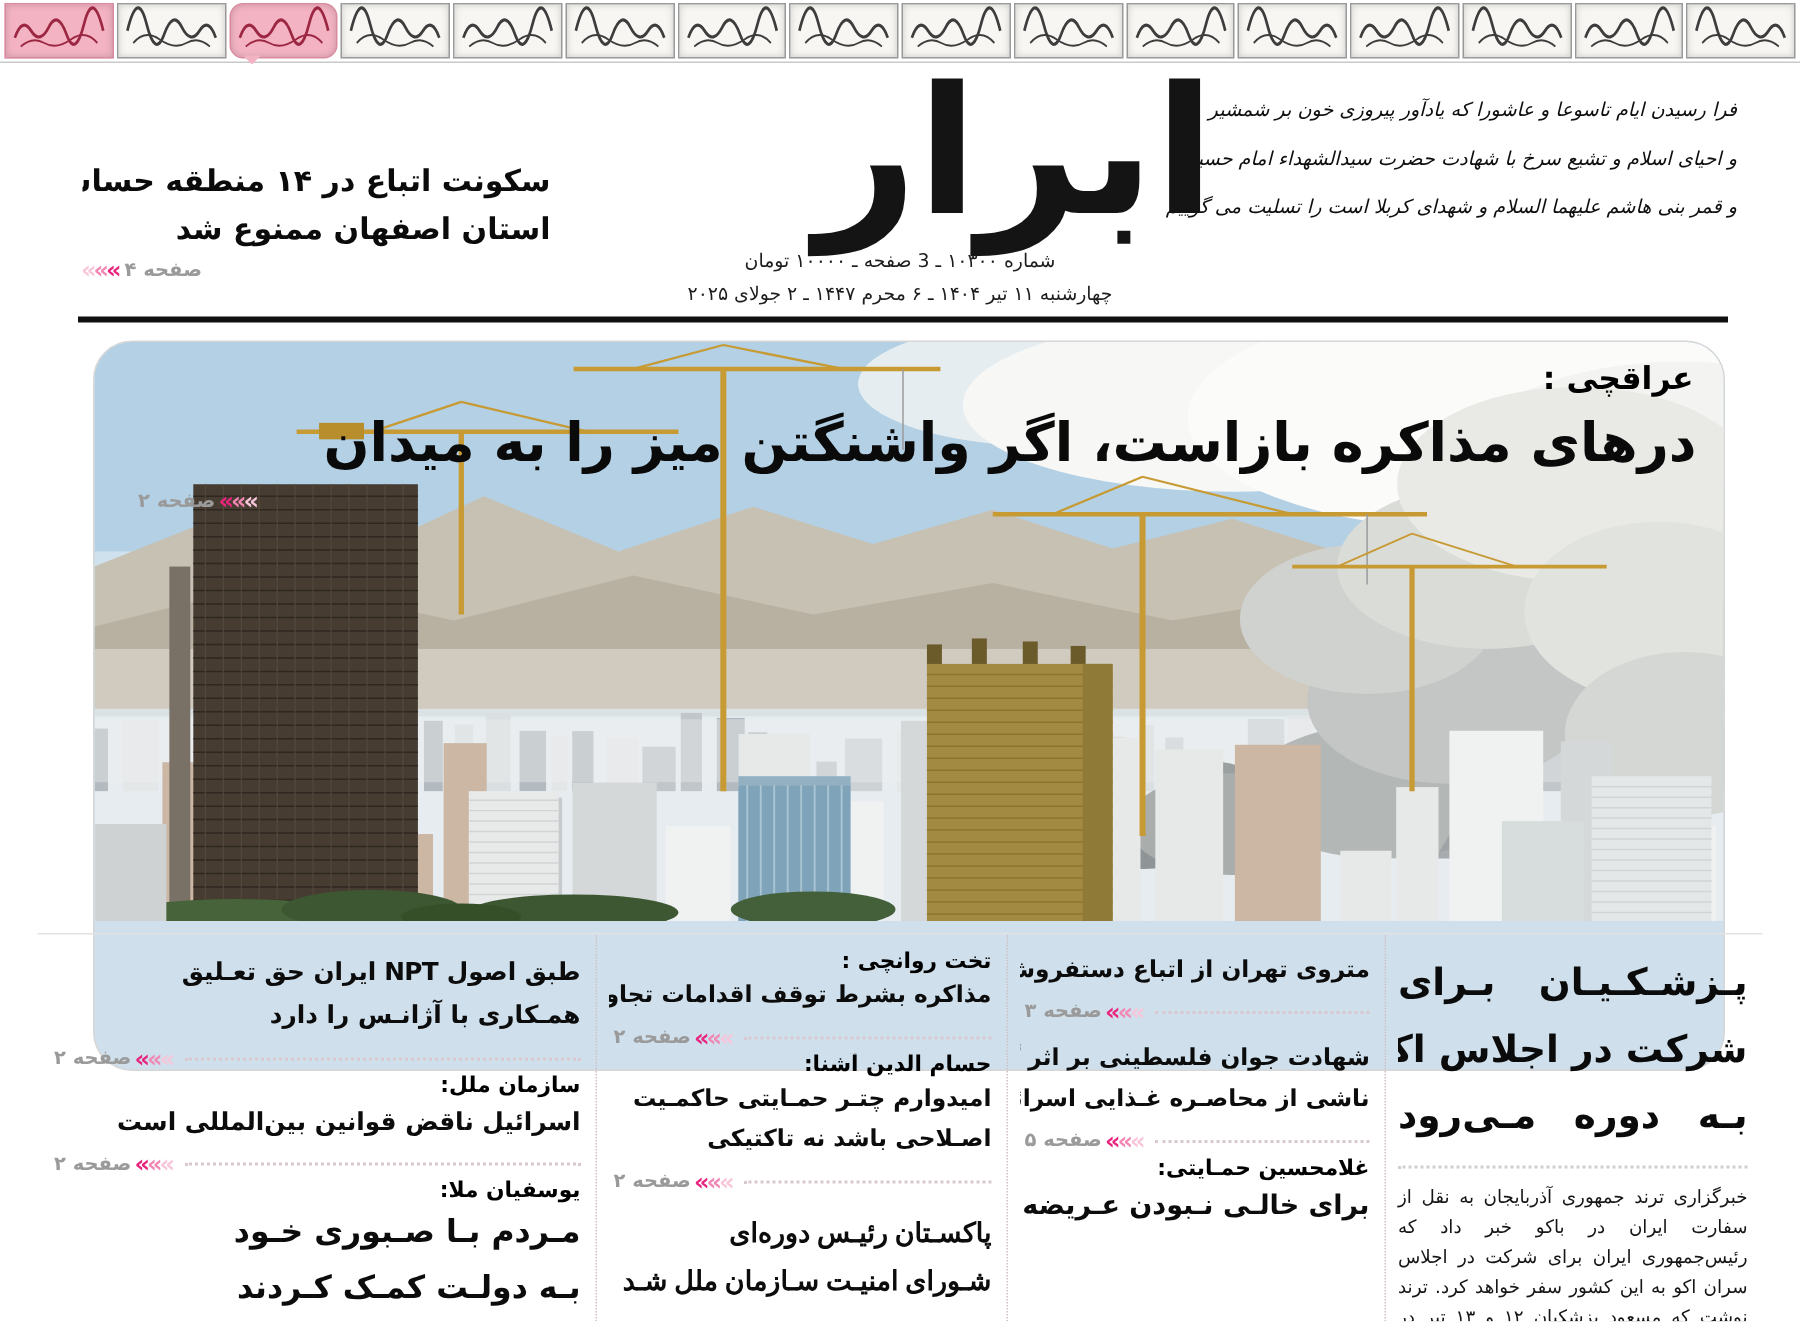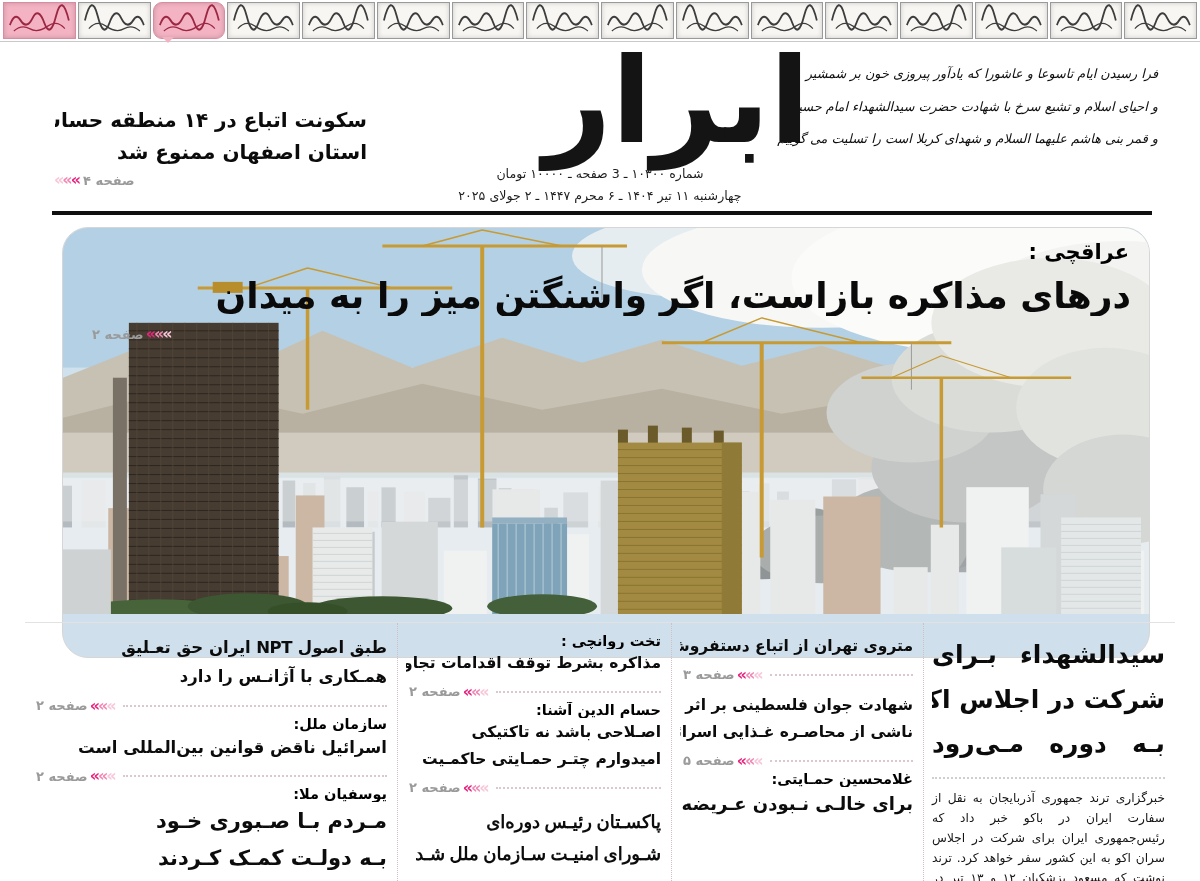--- a/index.html
+++ b/index.html
@@ -31,21 +31,21 @@
   .mast-left{position:absolute;top:62px;left:55px;width:312px;text-align:right;}
   .mast-left .hl-mast{font-size:20px;font-weight:bold;line-height:1.6;color:#0b0b0b;white-space:nowrap;overflow:hidden;}
   .rule{position:absolute;top:211px;left:52px;right:48px;height:3.5px;background:#101010;}
   
   .marker{display:flex;direction:ltr;align-items:center;margin-top:6px;}
   .marker .pg{color:#9a9a9a;font-size:13px;white-space:nowrap;margin:0 3px;font-weight:bold;}
   .marker .ch{font-weight:bold;font-size:16px;line-height:1;margin:0 -1px;}
   .c1{color:#e8247e}.c2{color:#f287b4}.c3{color:#f8c6da}
   .marker .leader{flex:1;border-bottom:2px dotted #d9c9cf;height:0;margin-left:7px;}
   
-  .photo{position:absolute;top:227px;left:62px;width:1088px;height:431px;border-radius:26px;
+  .photo{position:absolute;top:227px;left:62px;width:1088px;height:487px;border-radius:26px;
          overflow:hidden;background:#cfe0ec;border:1px solid #d6d6d6;box-sizing:border-box;}
   .photo svg.scene{position:absolute;inset:0;}
   .lead-kicker{position:absolute;top:12px;right:20px;font-size:21px;font-weight:bold;color:#000;z-index:3;}
   .lead-headline{position:absolute;top:47px;right:18px;left:150px;text-align:right;white-space:nowrap;
          overflow:hidden;font-size:36px;font-weight:bold;letter-spacing:-.5px;color:#0a0a0a;z-index:3;}
   .lead-marker{position:absolute;top:92px;left:26px;z-index:3;}
   
   .bottom{position:absolute;top:622px;left:25px;right:25px;bottom:0;display:flex;direction:rtl;
           border-top:1px solid #e2e2e2;overflow:hidden;}
   .col{box-sizing:border-box;padding:10px 10px 0 8px;overflow:hidden;}
@@ -459,21 +459,21 @@
     <span class="pg">صفحه ۲</span>
     <span class="ch c1">«</span>
     <span class="ch c2">«</span>
     <span class="ch c3">«</span>
   </div>
 </div>
 
 <div class="bottom">
 
   <div class="col col-eco">
-    <div class="eco-hl">سیدالشهداء بـرای</div>
+    <div class="eco-hl">پـزشـکـیـان بـرای</div>
     <div class="eco-hl">شرکت در اجلاس اکو</div>
     <div class="eco-hl">بـه دوره مـی‌رود</div>
     <div class="eco-divider"></div>
     <div class="eco-body">خبرگزاری ترند جمهوری آذربایجان به نقل از سفارت ایران در باکو خبر داد که رئیس‌جمهوری ایران برای شرکت در اجلاس سران اکو به این کشور سفر خواهد کرد. ترند نوشت که مسعود پزشکیان ۱۲ و ۱۳ تیر در هفدهمین اجلاس کشورهای عضو سازمان همکاری اقتصادی (اکو) که قرار است در خانکندی برگزار شود، شرکت خواهد کرد. الهام علی‌اف، رئیس‌جمهور جمهوری آذربایجان...</div>
   </div>
 
   <div class="col col-3">
     <div>
       <div class="hl hl-sm">متروی تهران از اتباع دستفروش</div>
       <div class="marker">
@@ -508,22 +508,22 @@
       <div class="marker">
         <span class="pg">صفحه ۲</span>
         <span class="ch c1">«</span>
         <span class="ch c2">«</span>
         <span class="ch c3">«</span>
         <span class="leader"></span>
       </div>
     </div>
     <div>
       <div class="kicker">حسام الدین آشنا:</div>
+      <div class="hl hl-sm">امیدوارم چتـر حمـایتی حاکمـیت</div>
       <div class="hl hl-sm">اصـلاحی باشد نه تاکتیکی</div>
-      <div class="hl hl-sm">امیدوارم چتـر حمـایتی حاکمـیت</div>
       <div class="marker">
         <span class="pg">صفحه ۲</span>
         <span class="ch c1">«</span>
         <span class="ch c2">«</span>
         <span class="ch c3">«</span>
         <span class="leader"></span>
       </div>
     </div>
     <div style="margin-top:10px;font-family:Liberation Serif, serif;">
       <div class="hl hl-md">پاکسـتان رئیـس دوره‌ای</div>

